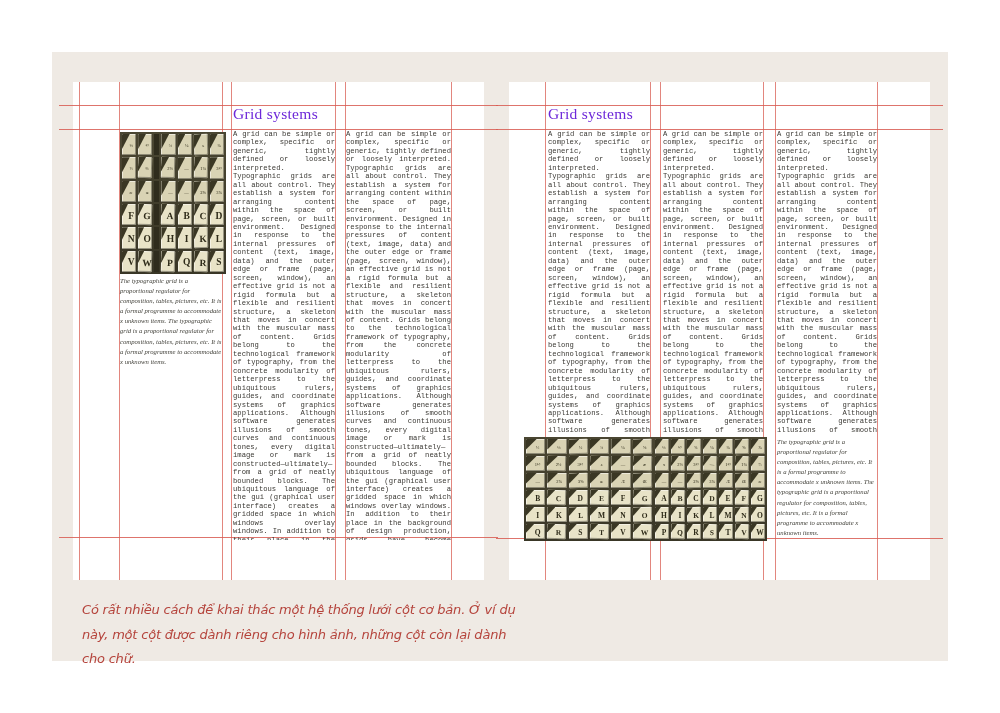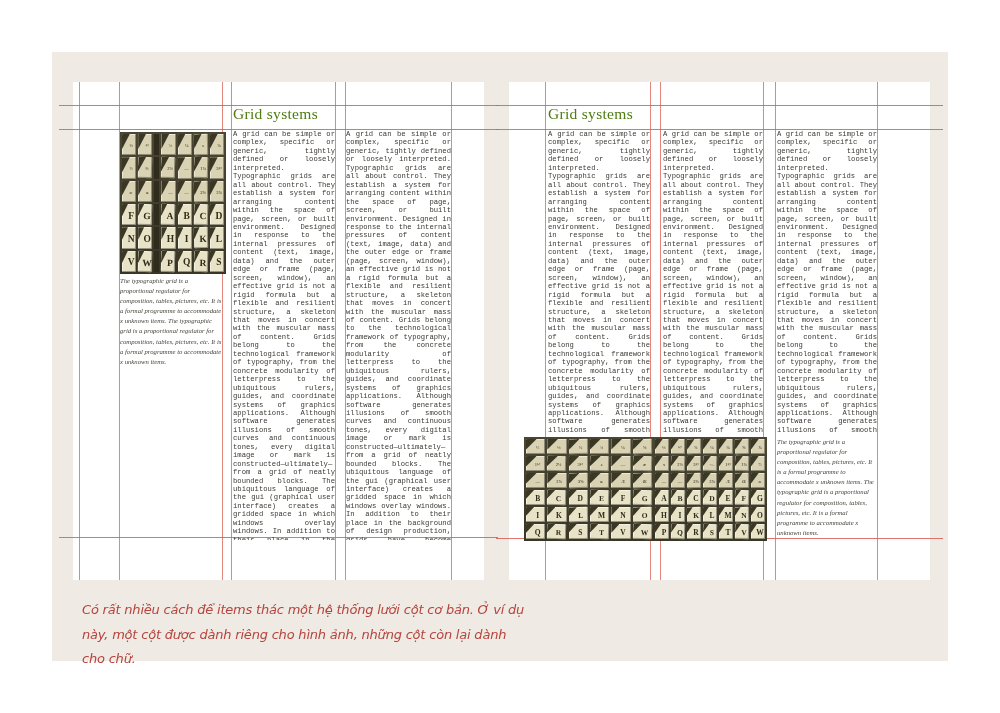--- a/index.html
+++ b/index.html
@@ -16,21 +16,21 @@
   }
   .page-left{left:73px;width:411px;}
   .page-right{left:509px;width:421px;}
 
   
   .gv{position:absolute;top:0;height:100%;width:1px;background:rgba(219,104,94,.8);}
   .gh{position:absolute;height:1px;background:rgba(216,92,82,.85);}
 
   .heading{
     position:absolute;font-family:"Liberation Serif",serif;
-    font-size:15.5px;line-height:18px;color:#4d7c0f;letter-spacing:.3px;
+    font-size:15.5px;line-height:18px;color:#6d28d9;letter-spacing:.3px;
   }
   .bodycol{
     position:absolute;font-family:Liberation Mono, monospace;
     font-size:7.2px;line-height:8.45px;text-align:justify;color:#3a3833;
     overflow:hidden;
   }
   .minicap{
     position:absolute;font-family:"Liberation Serif","DejaVu Serif",serif;
     font-style:italic;font-size:6.7px;line-height:10.1px;color:#44433c;
   }
@@ -499,14 +499,14 @@
           </div>
           <div class="ti-cell">
             <span class="ti-glyph">W</span>
           </div>
         </div>
       </div>
 
     <div class="minicap txt" style="left:268px;top:355px;width:100px">The typographic grid is a proportional regulator for composition, tables, pictures, etc. It is a formal programme to accommodate x unknown items. The typographic grid is a proportional regulator for composition, tables, pictures, etc. It is a formal programme to accommodate x unknown items.</div>
   </div>
 
-  <div class="vncap" style="left:30px;top:546px;width:445px">Có rất nhiều cách để items thác một hệ thống lưới cột cơ bản. Ở ví dụ này, một cột được dành riêng cho hình ảnh, những cột còn lại dành cho chữ.</div>
+  <div class="vncap" style="left:30px;top:546px;width:445px">Có rất nhiều cách để khai thác một hệ thống lưới cột cơ bản. Ở ví dụ này, một cột được dành riêng cho hình ảnh, những cột còn lại dành cho chữ.</div>
 </div>
 
 </body></html>

